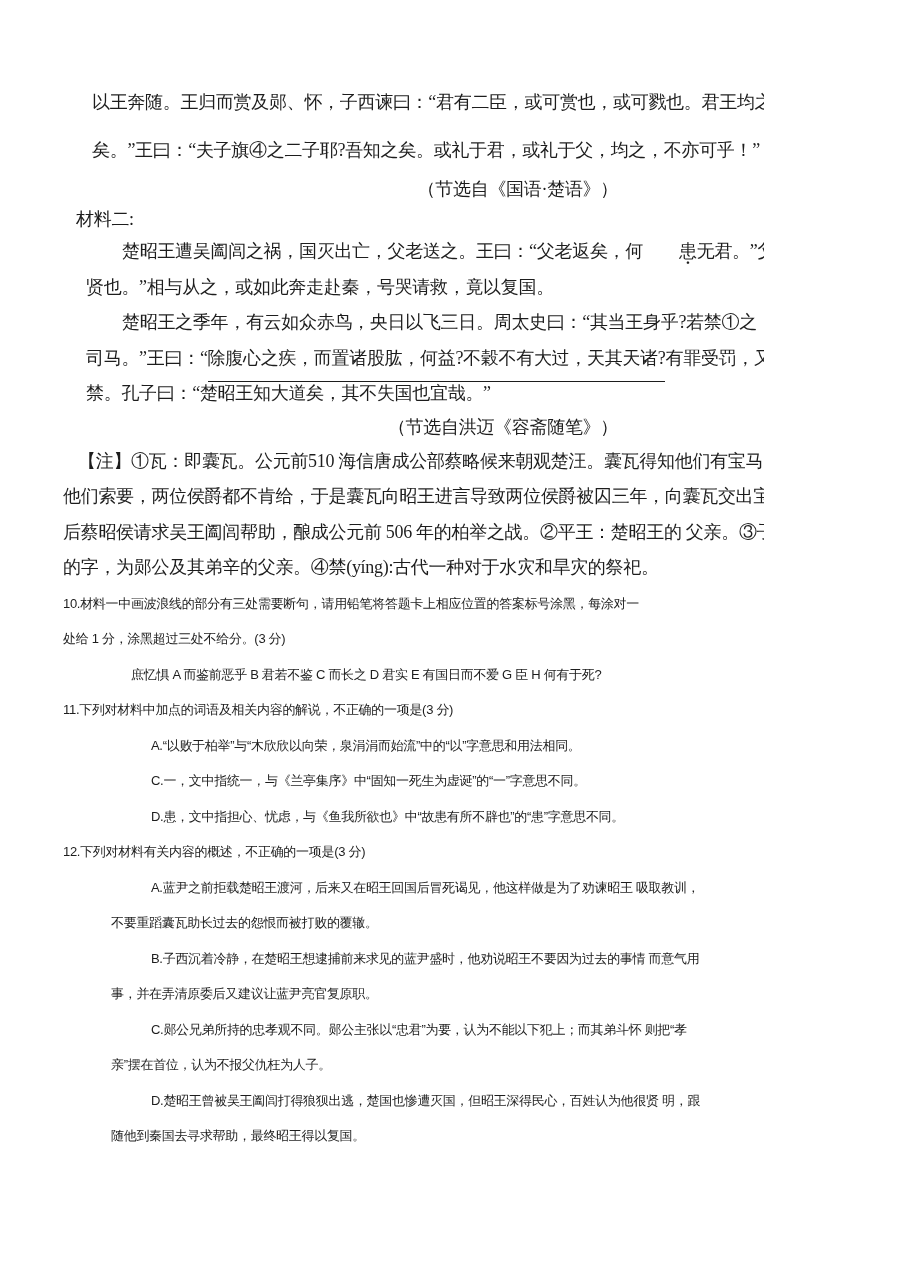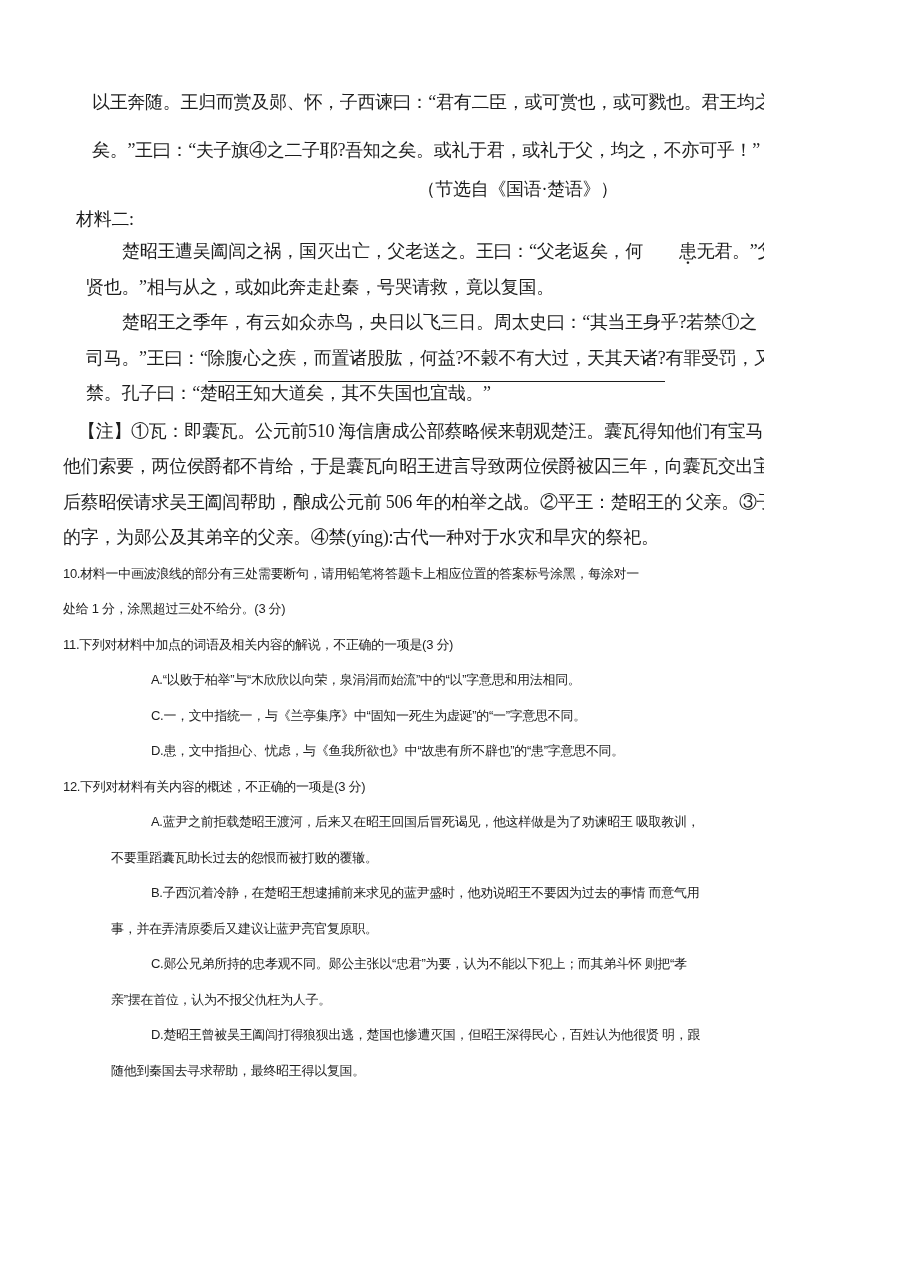--- a/index.html
+++ b/index.html
@@ -56,28 +56,30 @@
 
   <p class="kai heading">材料二:</p>
 
   <p class="kai para"><span>楚昭王遭吴阖闾之祸，国灭出亡，父老送之。王曰：“父老返矣，何</span><span class="dot">患</span><span>无君。”父老曰：“有君如 是其
 贤也。”相与从之，或如此奔走赴秦，号哭请救，竟以复国。</span></p>
 
   <p class="kai para"><span>楚昭王之季年，有云如众赤鸟，央日以飞三日。周太史曰：“其当王身乎?若禁①之，可移于 令尹、
 司马。”王曰：“</span><span class="u">除腹心之疾，而置诸股肱，何益?不穀不有大过，天其天诸?</span><span>有罪受罚，又焉 移之。”遂弗
 禁。孔子曰：“楚昭王知大道矣，其不失国也宜哉。”</span></p>
 
+  <p class="kai cite">（节选自洪迈《容斋随笔》）</p>
 
   <p class="kai note">【注】①瓦：即囊瓦。公元前510 海信唐成公部蔡略候来朝观楚汪。囊瓦得知他们有宝马、玉佩， 便向
 他们索要，两位侯爵都不肯给，于是囊瓦向昭王进言导致两位侯爵被囚三年，向囊瓦交出宝 物后才脱身。
 后蔡昭侯请求吴王阖闾帮助，酿成公元前 506 年的柏举之战。②平王：楚昭王的 父亲。③子旗：斗成然
 的字，为郧公及其弟辛的父亲。④禁(yíng):古代一种对于水灾和旱灾的祭祀。</p>
 
   <p class="print q">10.材料一中画波浪线的部分有三处需要断句，请用铅笔将答题卡上相应位置的答案标号涂黑，每涂对一
 处给 1 分，涂黑超过三处不给分。(3 分)</p>
+  <p class="print q10sub">庶忆惧 A 而鉴前恶乎 B 君若不鉴 C 而长之 D 君实 E 有国日而不爱 G 臣 H 何有于死?</p>
 
   <p class="print q">11.下列对材料中加点的词语及相关内容的解说，不正确的一项是(3 分)</p>
   <p class="print opt">A.“以败于柏举”与“木欣欣以向荣，泉涓涓而始流”中的“以”字意思和用法相同。</p>
   <p class="print opt">C.一，文中指统一，与《兰亭集序》中“固知一死生为虚诞”的“一”字意思不同。</p>
   <p class="print opt">D.患，文中指担心、忧虑，与《鱼我所欲也》中“故患有所不辟也”的“患”字意思不同。</p>
 
   <p class="print q">12.下列对材料有关内容的概述，不正确的一项是(3 分)</p>
   <p class="print opt">A.蓝尹之前拒载楚昭王渡河，后来又在昭王回国后冒死谒见，他这样做是为了劝谏昭王 吸取教训，
 不要重蹈囊瓦助长过去的怨恨而被打败的覆辙。</p>
   <p class="print opt">B.子西沉着冷静，在楚昭王想逮捕前来求见的蓝尹盛时，他劝说昭王不要因为过去的事情 而意气用

